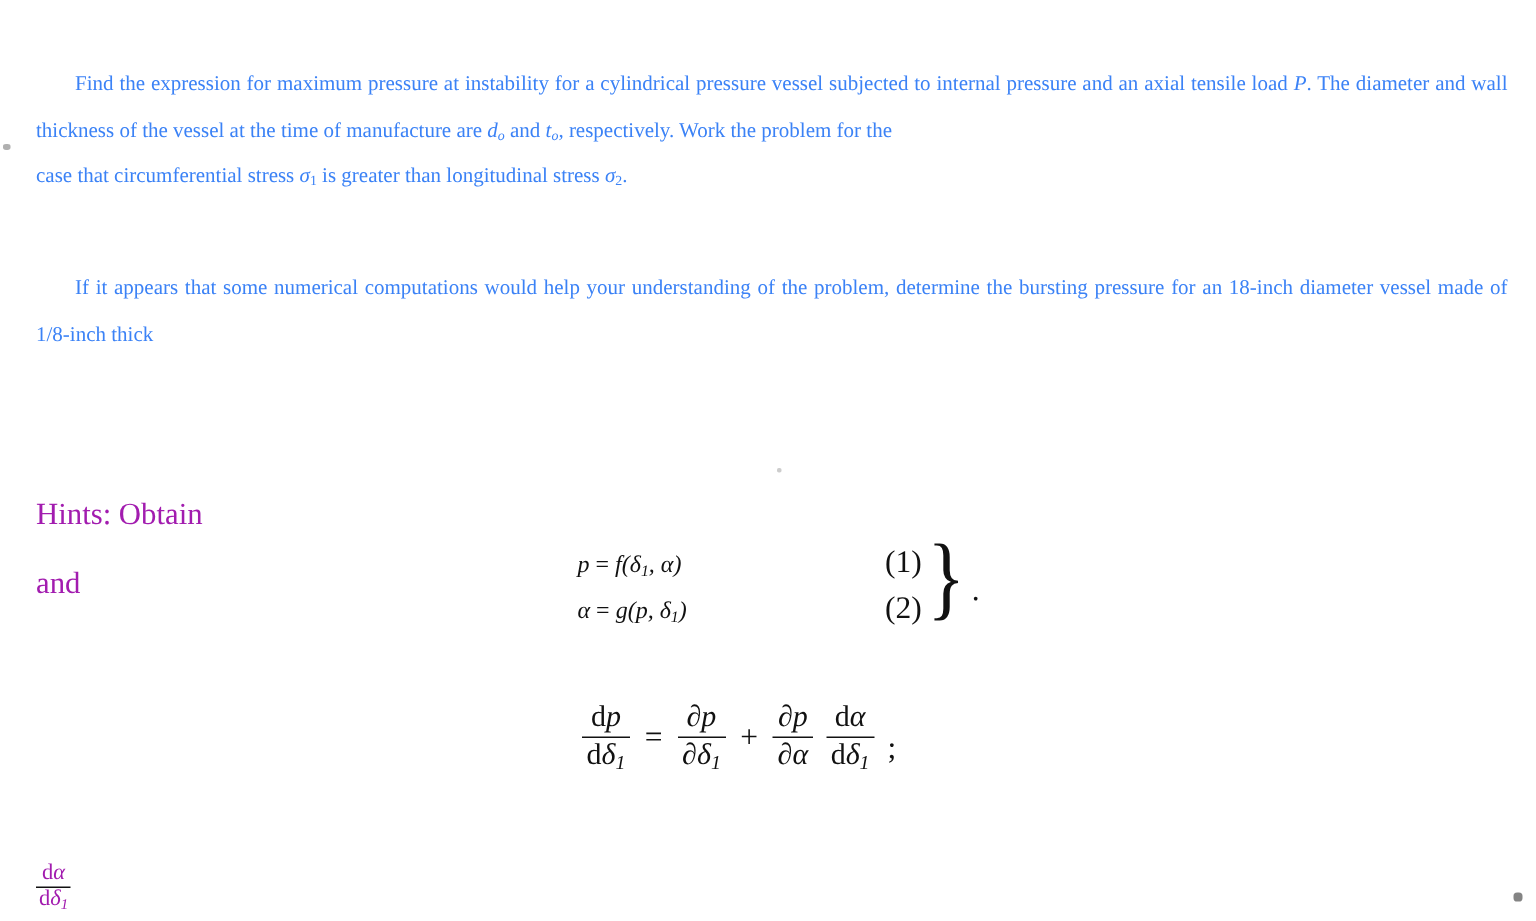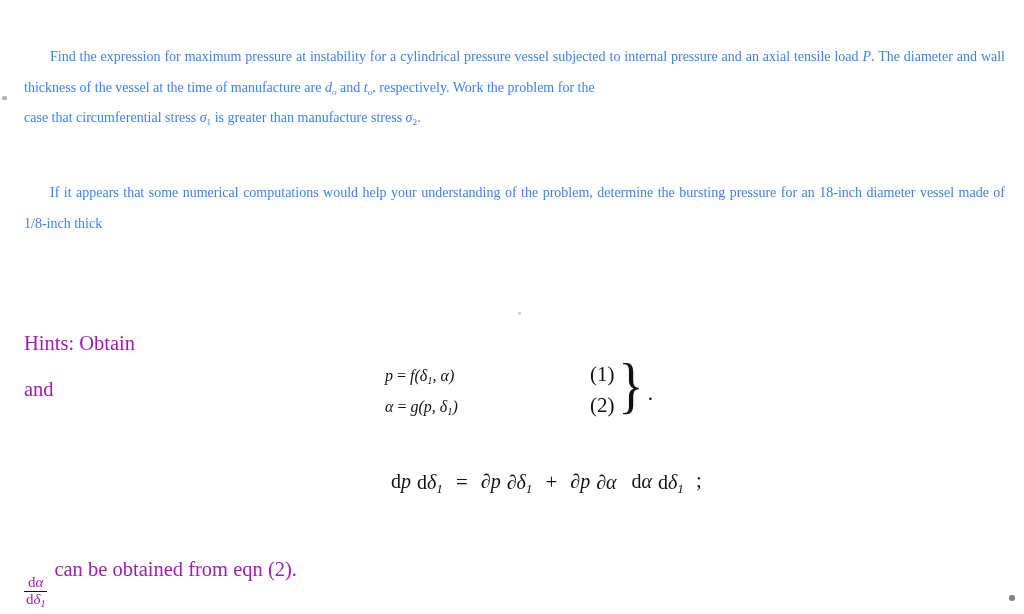--- a/index.html
+++ b/index.html
@@ -115,21 +115,21 @@
     left: 388px;
     top: 468px;
     font-size: 21px;
     display: flex;
     align-items: center;
     gap: 9px;
     white-space: nowrap;
   }
   .frac {
     display: inline-flex;
-    flex-direction: row;
+    flex-direction: column;
     align-items: center;
     vertical-align: middle;
     line-height: 1.08;
     font-size: 20px;
   }
   .frac .num, .frac .den {
     padding: 0 3px;
     font-style: italic;
   }
   .frac .num { padding-bottom: 1px; }
@@ -167,21 +167,21 @@
 </style>
 </head>
 <body>
 
 <div id="page">
 
   <div class="para p1">
     <span>Find the expression for maximum pressure at instability for a cylindrical pressure vessel</span>
     <span>subjected to internal pressure and an axial tensile load </span><span class="math">P</span><span>.  The diameter and wall thickness of</span>
     <span>the vessel at the time of manufacture are </span><span class="math">d</span><sub class="sub-it">o</sub><span> and </span><span class="math">t</span><sub class="sub-it">o</sub><span>, respectively.  Work the problem for the</span>
-    <span class="lastline"><span>case that circumferential stress </span><span class="math">σ</span><sub>1</sub><span> is greater than manufacture stress </span><span class="math">σ</span><sub>2</sub><span>.</span></span>
+    <span class="lastline"><span>case that circumferential stress </span><span class="math">σ</span><sub>1</sub><span> is greater than longitudinal stress </span><span class="math">σ</span><sub>2</sub><span>.</span></span>
   </div>
 
   <div class="para p2">
     <span>If it appears that some numerical computations would help your understanding of the</span>
     <span>problem, determine the bursting pressure for an 18-inch diameter vessel made of 1/8-inch thick</span>
   </div>
 
   <div class="textline hints-label">Hints:  Obtain</div>
   <div class="textline and-label">and</div>
 
@@ -228,19 +228,19 @@
       <span class="den"><span class="up">d</span><span>δ</span><sub>1</sub></span>
     </span>
 
     <span class="semi">;</span>
   </div>
 
   <div class="textline last-line"><span class="frac-inline">
       <span class="num"><span class="up">d</span><span>α</span></span>
       <span class="bar"></span>
       <span class="den"><span class="up">d</span><span>δ</span><sub>1</sub></span>
-    </span><span>can be obtained from eqn (2).</span></div>
+    </span></div>
 
   <div class="speck s1"></div>
   <div class="speck s2"></div>
   <div class="speck s3"></div>
 
 </div>
 
 </body></html>

